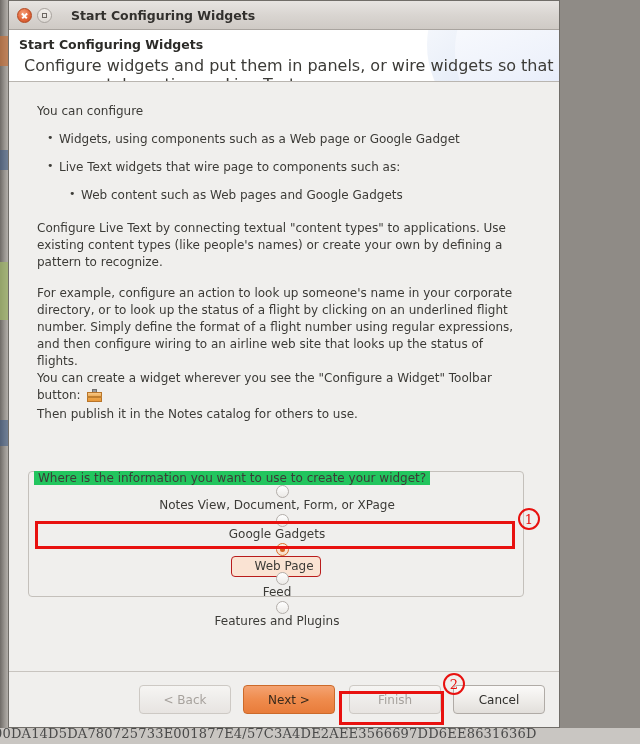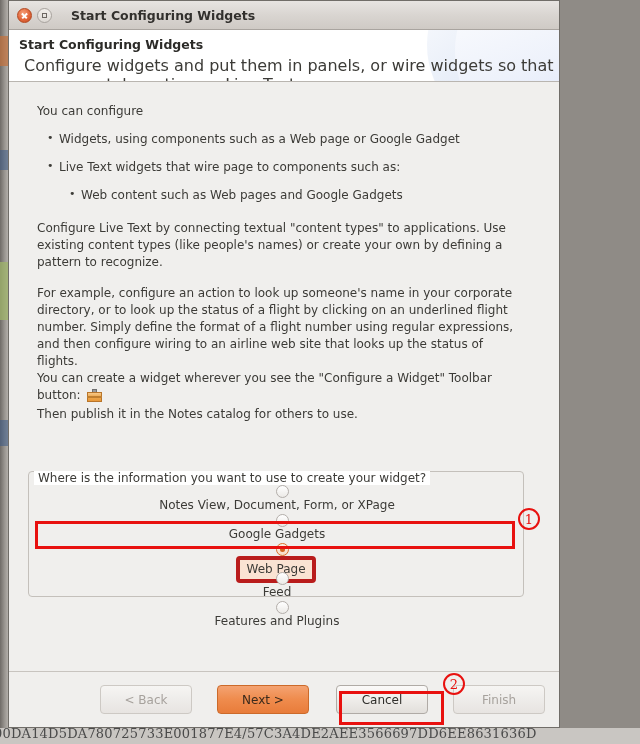--- a/index.html
+++ b/index.html
@@ -232,21 +232,21 @@
     width: 100%;
     height: 126px;
     border: 1px solid #c4c0bb;
     border-radius: 4px;
     box-sizing: border-box;
   }
   .groupbox-legend {
     position: absolute;
     left: 6px;
     top: 8px;
-    background: #ffffff;
+    background: #22c55e;
     padding: 0 4px;
     font-size: 12px;
     color: #3c3b37;
     white-space: nowrap;
   }
   .radio-list {
     position: absolute;
     left: 12px;
     top: 22px;
     right: 10px;
@@ -279,23 +279,23 @@
     position: absolute;
     left: 3px; top: 3px;
     width: 5px; height: 5px;
     border-radius: 50%;
     background: #d2651f;
   }
   .radio-label { font-size: 12px; color: #3c3b37; }
   .radio-row.selected .radio-label-field {
     flex: 1 1 auto;
     background: #fae3d3;
-    border: 4px solid #b91c1c;
+    border: 1px solid #b91c1c;
     border-radius: 4px;
-    padding: 2px 6px 3px 6px;
+    padding: 2px 6px 3px 22px;
     box-sizing: border-box;
     margin-right: 2px;
   }
 
   
   .anno-box {
     position: absolute;
     border: 3px solid #e8110f;
     box-sizing: border-box;
     pointer-events: none;
@@ -334,21 +334,21 @@
   .buttonbar {
     flex: none;
     height: 56px;
     border-top: 1px solid #c8c4bf;
     background: #f0efed;
     display: flex;
     align-items: center;
     justify-content: flex-end;
     padding-right: 14px;
     box-sizing: border-box;
-    gap: 25px;
+    gap: 12px;
   }
   .btn {
     width: 92px;
     height: 29px;
     border-radius: 4px;
     font-size: 12px;
     display: flex;
     align-items: center;
     justify-content: center;
     box-sizing: border-box;
@@ -428,22 +428,22 @@
     <p class="para tight">For example, configure an action to look up someone's name in your corporate directory, or to look up the status of a flight by clicking on an underlined flight number.  Simply define the format of a flight number using regular expressions, and then configure wiring to an airline web site that looks up the status of flights.</p>
     <p class="para note">
       <span>You can create a widget wherever you see the "Configure a Widget" Toolbar button:</span><span class="toolbox-icon"><span class="handle"></span><span class="box"></span><span class="band"></span></span>
     </p>
     <p class="para">Then publish it in the Notes catalog for others to use.</p>
   </div>
 
   <div class="buttonbar">
     <div class="btn disabled">&lt; Back</div>
     <div class="btn primary next-btn">Next &gt;</div>
+    <div class="btn disabled">Finish</div>
     <div class="btn">Cancel</div>
-    <div class="btn disabled">Finish</div>
   </div>
 </div>
 
 <div class="groupbox">
   <div class="groupbox-frame"></div>
   <div class="groupbox-legend">Where is the information you want to use to create your widget?</div>
   <div class="radio-list">
 
     <div class="radio-row">
       <span class="radio-mark"></span>

